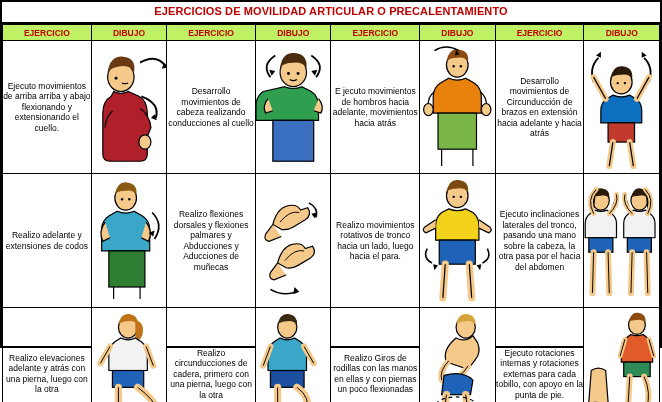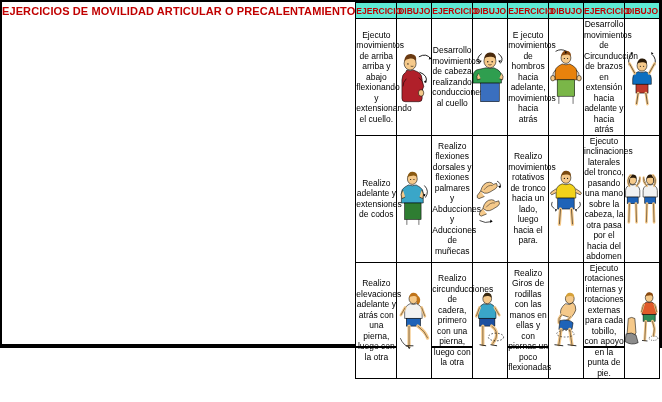--- a/index.html
+++ b/index.html
@@ -13,21 +13,21 @@
     font-family: "Liberation Sans", sans-serif;
     overflow: hidden;
   }
   .page {
     width: 662px;
     height: 348px;
     box-sizing: border-box;
     border: 2px solid #000;
     background: #fff;
     display: flex;
-    flex-direction: row;
+    flex-direction: column;
   }
   .title-bar {
     border-bottom: 2px solid #000;
     text-align: center;
     padding: 3px 0 4px 0;
     background: #fff;
   }
   .title-line1 {
     font-size: 11px;
     font-weight: bold;
@@ -52,21 +52,21 @@
     vertical-align: middle;
     padding: 0;
   }
   th.hdr {
     font-size: 8.5px;
     font-weight: bold;
     color: #c00000;
     text-align: center;
     height: 15px;
     padding: 1px 0;
-    background: #5eead4;
+    background: #bef264;
   }
   td.txt {
     font-size: 8.5px;
     text-align: center;
     color: #000;
     line-height: 10.5px;
     padding: 2px 3px;
   }
   td.draw {
     text-align: center;

